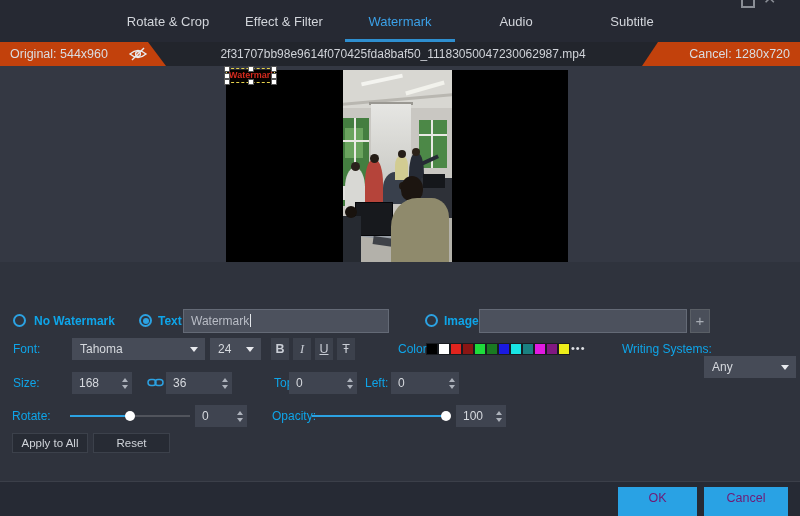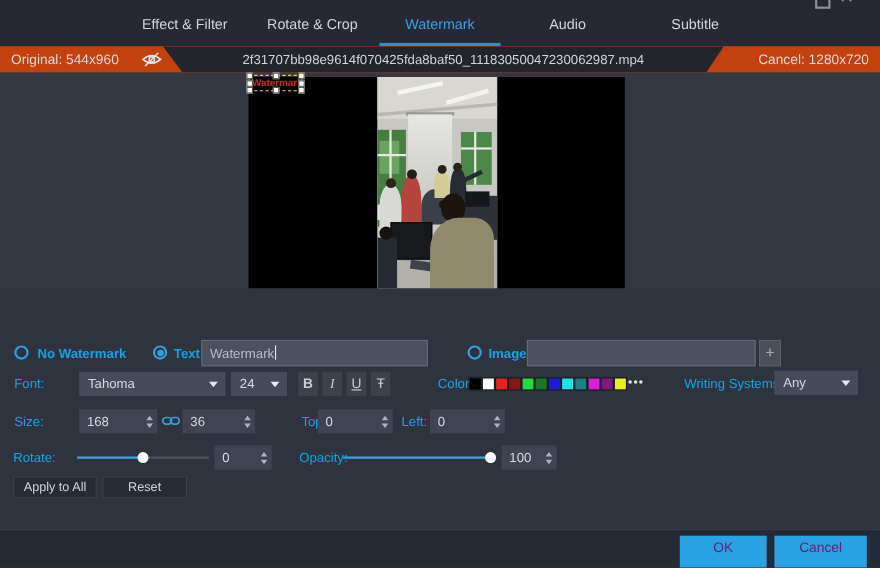--- a/index.html
+++ b/index.html
@@ -107,22 +107,22 @@
   .footer{position:absolute;bottom:0;left:0;right:0;height:34px;background:#262A34;border-top:1px solid #3B3F49}
   .btn-blue{position:absolute;top:5px;height:38px;background:#29A2E4;color:#701a75;text-align:center;line-height:23px;
             border-radius:0;font-size:12.5px}
   svg{display:block}
 </style>
 </head>
 <body>
 
 <div class="tabbar">
   <div class="tabs" id="tabs">
+      <div class="tab">Rotate &amp; Crop</div>
       <div class="tab">Effect &amp; Filter</div>
-      <div class="tab">Rotate &amp; Crop</div>
       <div class="tab active">Watermark</div>
       <div class="tab">Audio</div>
       <div class="tab">Subtitle</div>
     </div>
   <div class="winctl win-max"></div>
   <div class="winctl win-close">✕</div>
 </div>
 
 <div class="infobar">
   <div class="lbl-orig">Original: 544x960</div>
@@ -235,24 +235,24 @@
       <span class="swatch" style="background: rgb(26, 122, 34);"></span>
       <span class="swatch" style="background: rgb(26, 26, 225);"></span>
       <span class="swatch" style="background: rgb(25, 228, 228);"></span>
       <span class="swatch" style="background: rgb(26, 128, 128);"></span>
       <span class="swatch" style="background: rgb(225, 26, 225);"></span>
       <span class="swatch" style="background: rgb(128, 25, 128);"></span>
       <span class="swatch" style="background: rgb(237, 237, 26);"></span>
     </div>
   <div class="more-colors" style="left:571px;top:50px">•••</div>
   <div class="lb" style="left:622px;top:46px;line-height:22px">Writing Systems:</div>
-  <div class="dd" style="left:704px;top:45px;width:76px">Any</div>
+  <div class="dd" style="left:704px;top:64px;width:92px">Any</div>
 
   <div class="lb" style="left:13px;top:80px;line-height:22px">Size:</div>
-  <div class="numfield" style="left:72px;top:80px;width:71px">
+  <div class="numfield" style="left:72px;top:80px;width:60px">
     <div class="num">168</div>
     <div class="stepper">
         <div class="st-up"></div>
         <div class="st-dn"></div>
       </div>
   </div>
   <div style="position:absolute;left:147px;top:85px">
     <svg width="17" height="11" viewBox="0 0 17 11">
       <rect x="1" y="2.5" width="8" height="6" rx="3" fill="none" stroke="#2CA2E2" stroke-width="1.5"></rect>
       <rect x="8" y="2.5" width="8" height="6" rx="3" fill="none" stroke="#2CA2E2" stroke-width="1.5"></rect>

